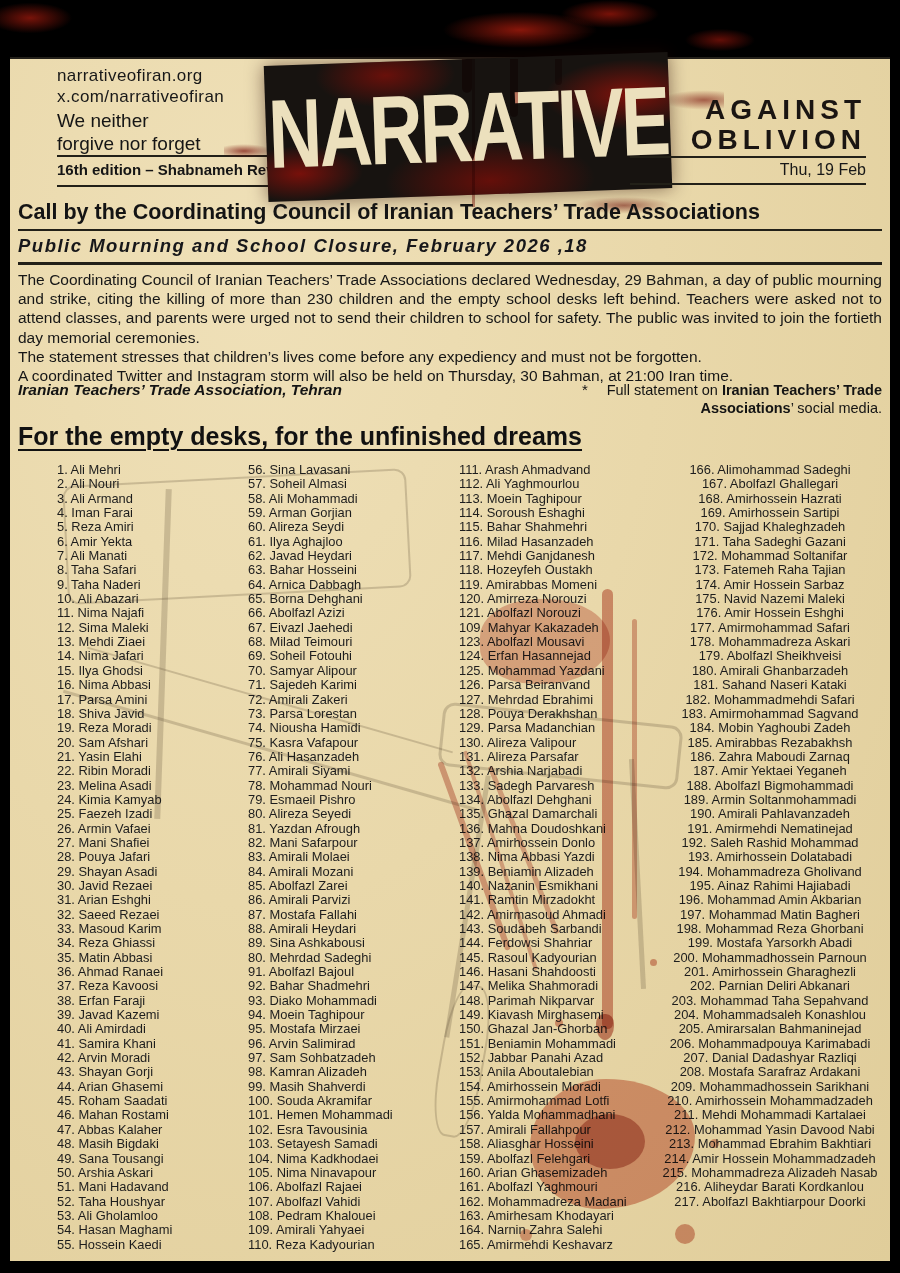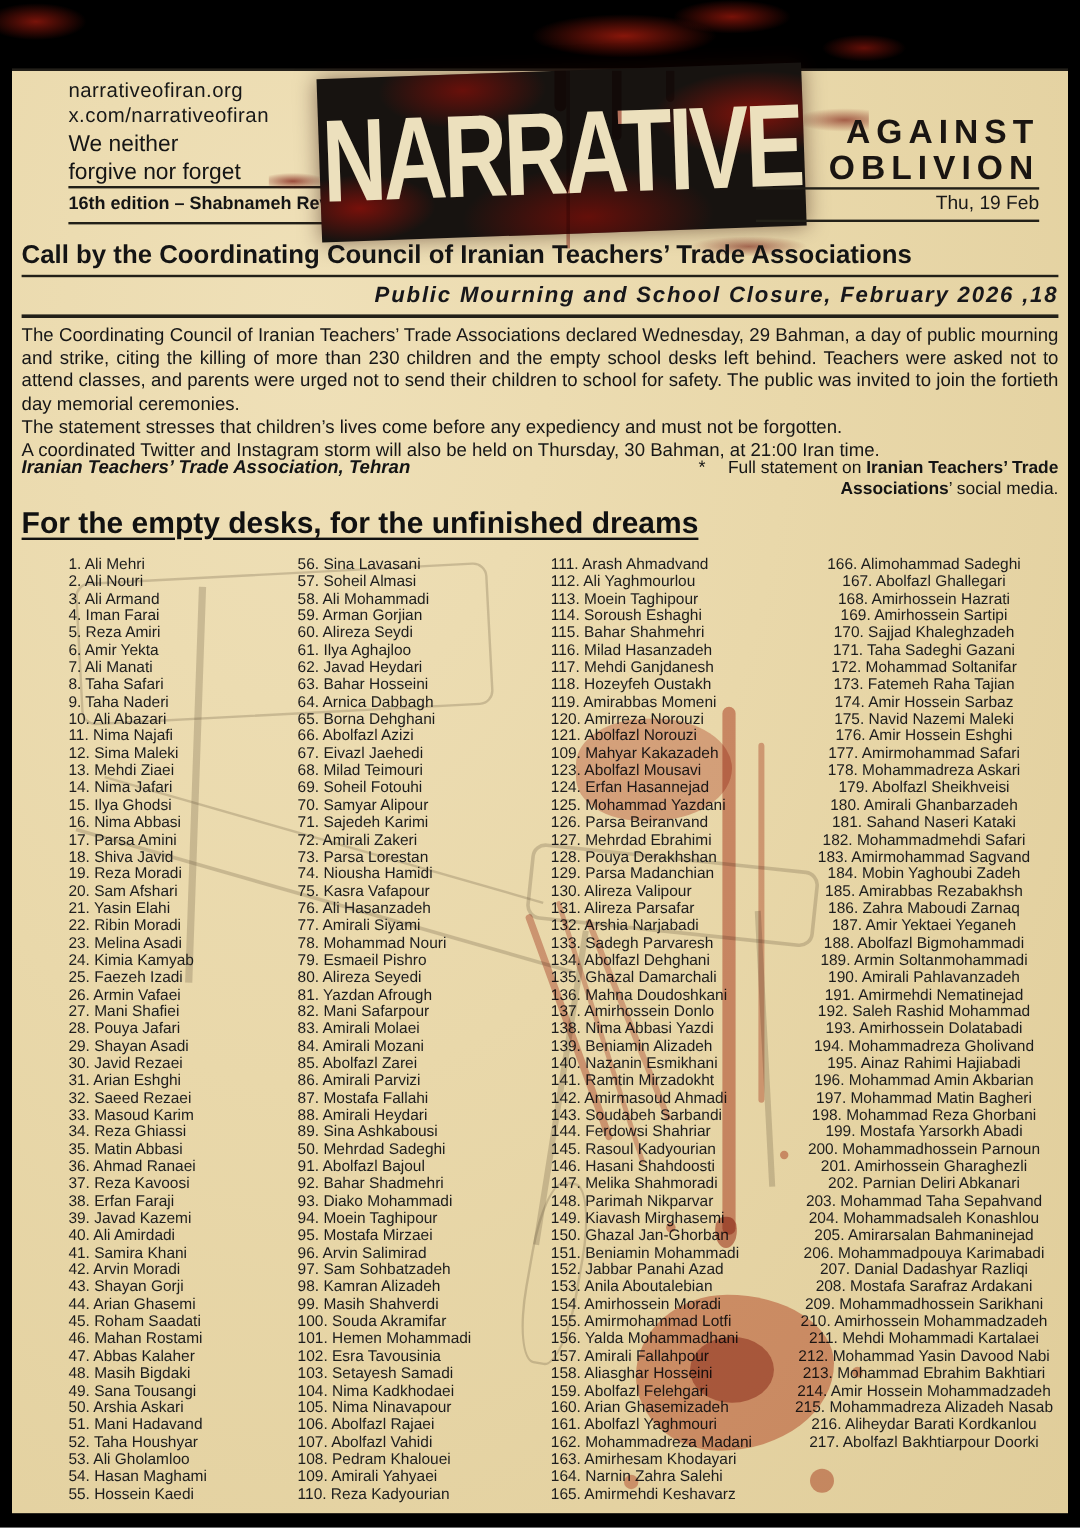--- a/index.html
+++ b/index.html
@@ -31,21 +31,21 @@
     background:
       radial-gradient(ellipse 40px 10px at 4% 60%,rgba(120,14,8,.7),transparent 70%),
       radial-gradient(ellipse 60px 14px at 96% 30%,rgba(120,14,8,.6),transparent 70%),
       radial-gradient(ellipse 70px 12px at 80% 92%,rgba(110,12,7,.55),transparent 70%);}
   .masthead{left:620px;top:36px;width:236px;text-align:right;color:#1a1512;
     font-weight:800;font-size:28px;line-height:30px;letter-spacing:5px;}
   .date{left:620px;top:102px;width:236px;text-align:right;font-size:16px;color:#181818;}
   
   .headline{left:8px;top:141px;width:864px;text-align:left;font-size:21.5px;
     font-weight:bold;color:#141414;}
-  .subhead{left:8px;top:176px;width:864px;text-align:right;font-size:18.5px;
+  .subhead{left:8px;top:176px;width:864px;text-align:left;font-size:18.5px;
     font-weight:bold;font-style:italic;letter-spacing:1.5px;color:#17171a;}
   .bodytext{left:8px;top:211px;width:864px;font-size:15.5px;line-height:19.2px;
     color:#161616;text-align:justify;}
   .bodytext p{margin:0;}
   .attribution{left:8px;top:322px;font-size:15.5px;font-weight:bold;font-style:italic;color:#141414;}
   .footnote-star{left:572px;top:322px;font-size:15px;color:#141414;}
   .footnote{left:596px;top:322px;width:276px;font-size:14.5px;line-height:18px;color:#141414;text-align:right;}
   .section-heading{left:8px;top:363px;font-size:25px;font-weight:bold;color:#111;
     text-decoration:underline;text-underline-offset:4px;text-decoration-thickness:2px;}
   
@@ -211,21 +211,21 @@
         <div class="name-row">80. Alireza Seyedi</div>
         <div class="name-row">81. Yazdan Afrough</div>
         <div class="name-row">82. Mani Safarpour</div>
         <div class="name-row">83. Amirali Molaei</div>
         <div class="name-row">84. Amirali Mozani</div>
         <div class="name-row">85. Abolfazl Zarei</div>
         <div class="name-row">86. Amirali Parvizi</div>
         <div class="name-row">87. Mostafa Fallahi</div>
         <div class="name-row">88. Amirali Heydari</div>
         <div class="name-row">89. Sina Ashkabousi</div>
-        <div class="name-row">50. Mehrdad Sadeghi</div>
+        <div class="name-row">80. Mehrdad Sadeghi</div>
         <div class="name-row">91. Abolfazl Bajoul</div>
         <div class="name-row">92. Bahar Shadmehri</div>
         <div class="name-row">93. Diako Mohammadi</div>
         <div class="name-row">94. Moein Taghipour</div>
         <div class="name-row">95. Mostafa Mirzaei</div>
         <div class="name-row">96. Arvin Salimirad</div>
         <div class="name-row">97. Sam Sohbatzadeh</div>
         <div class="name-row">98. Kamran Alizadeh</div>
         <div class="name-row">99. Masih Shahverdi</div>
         <div class="name-row">100. Souda Akramifar</div>

